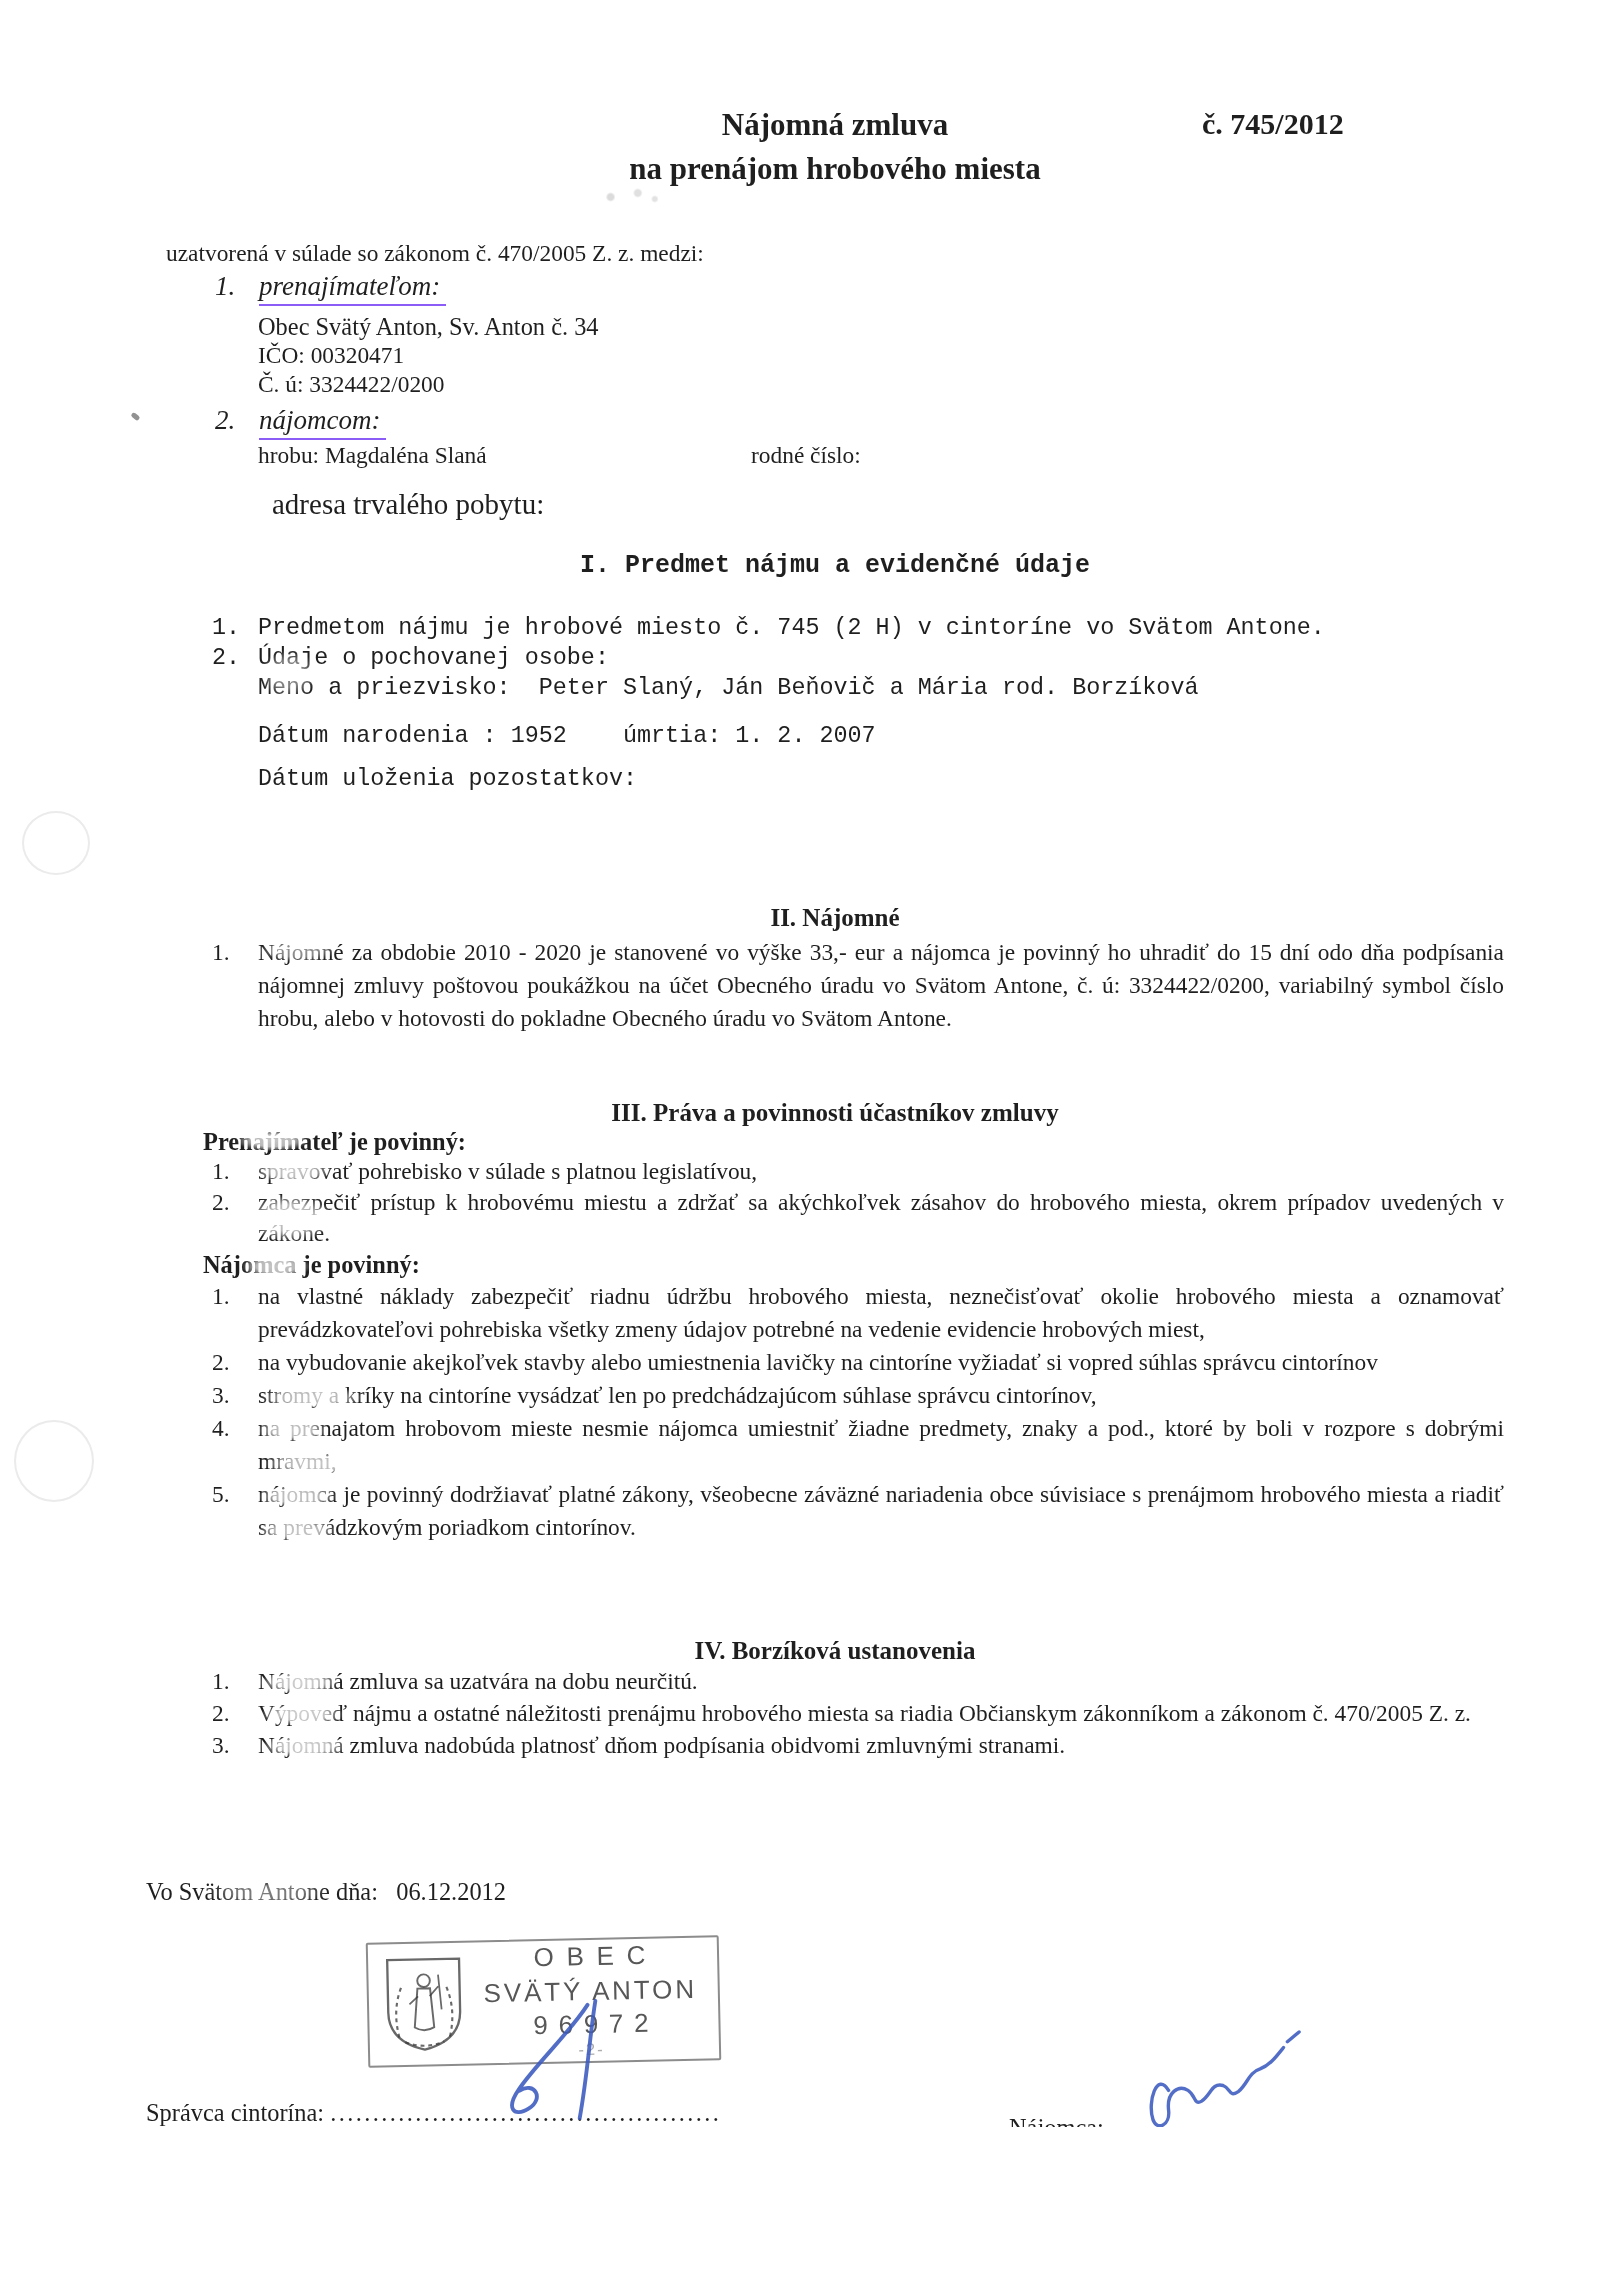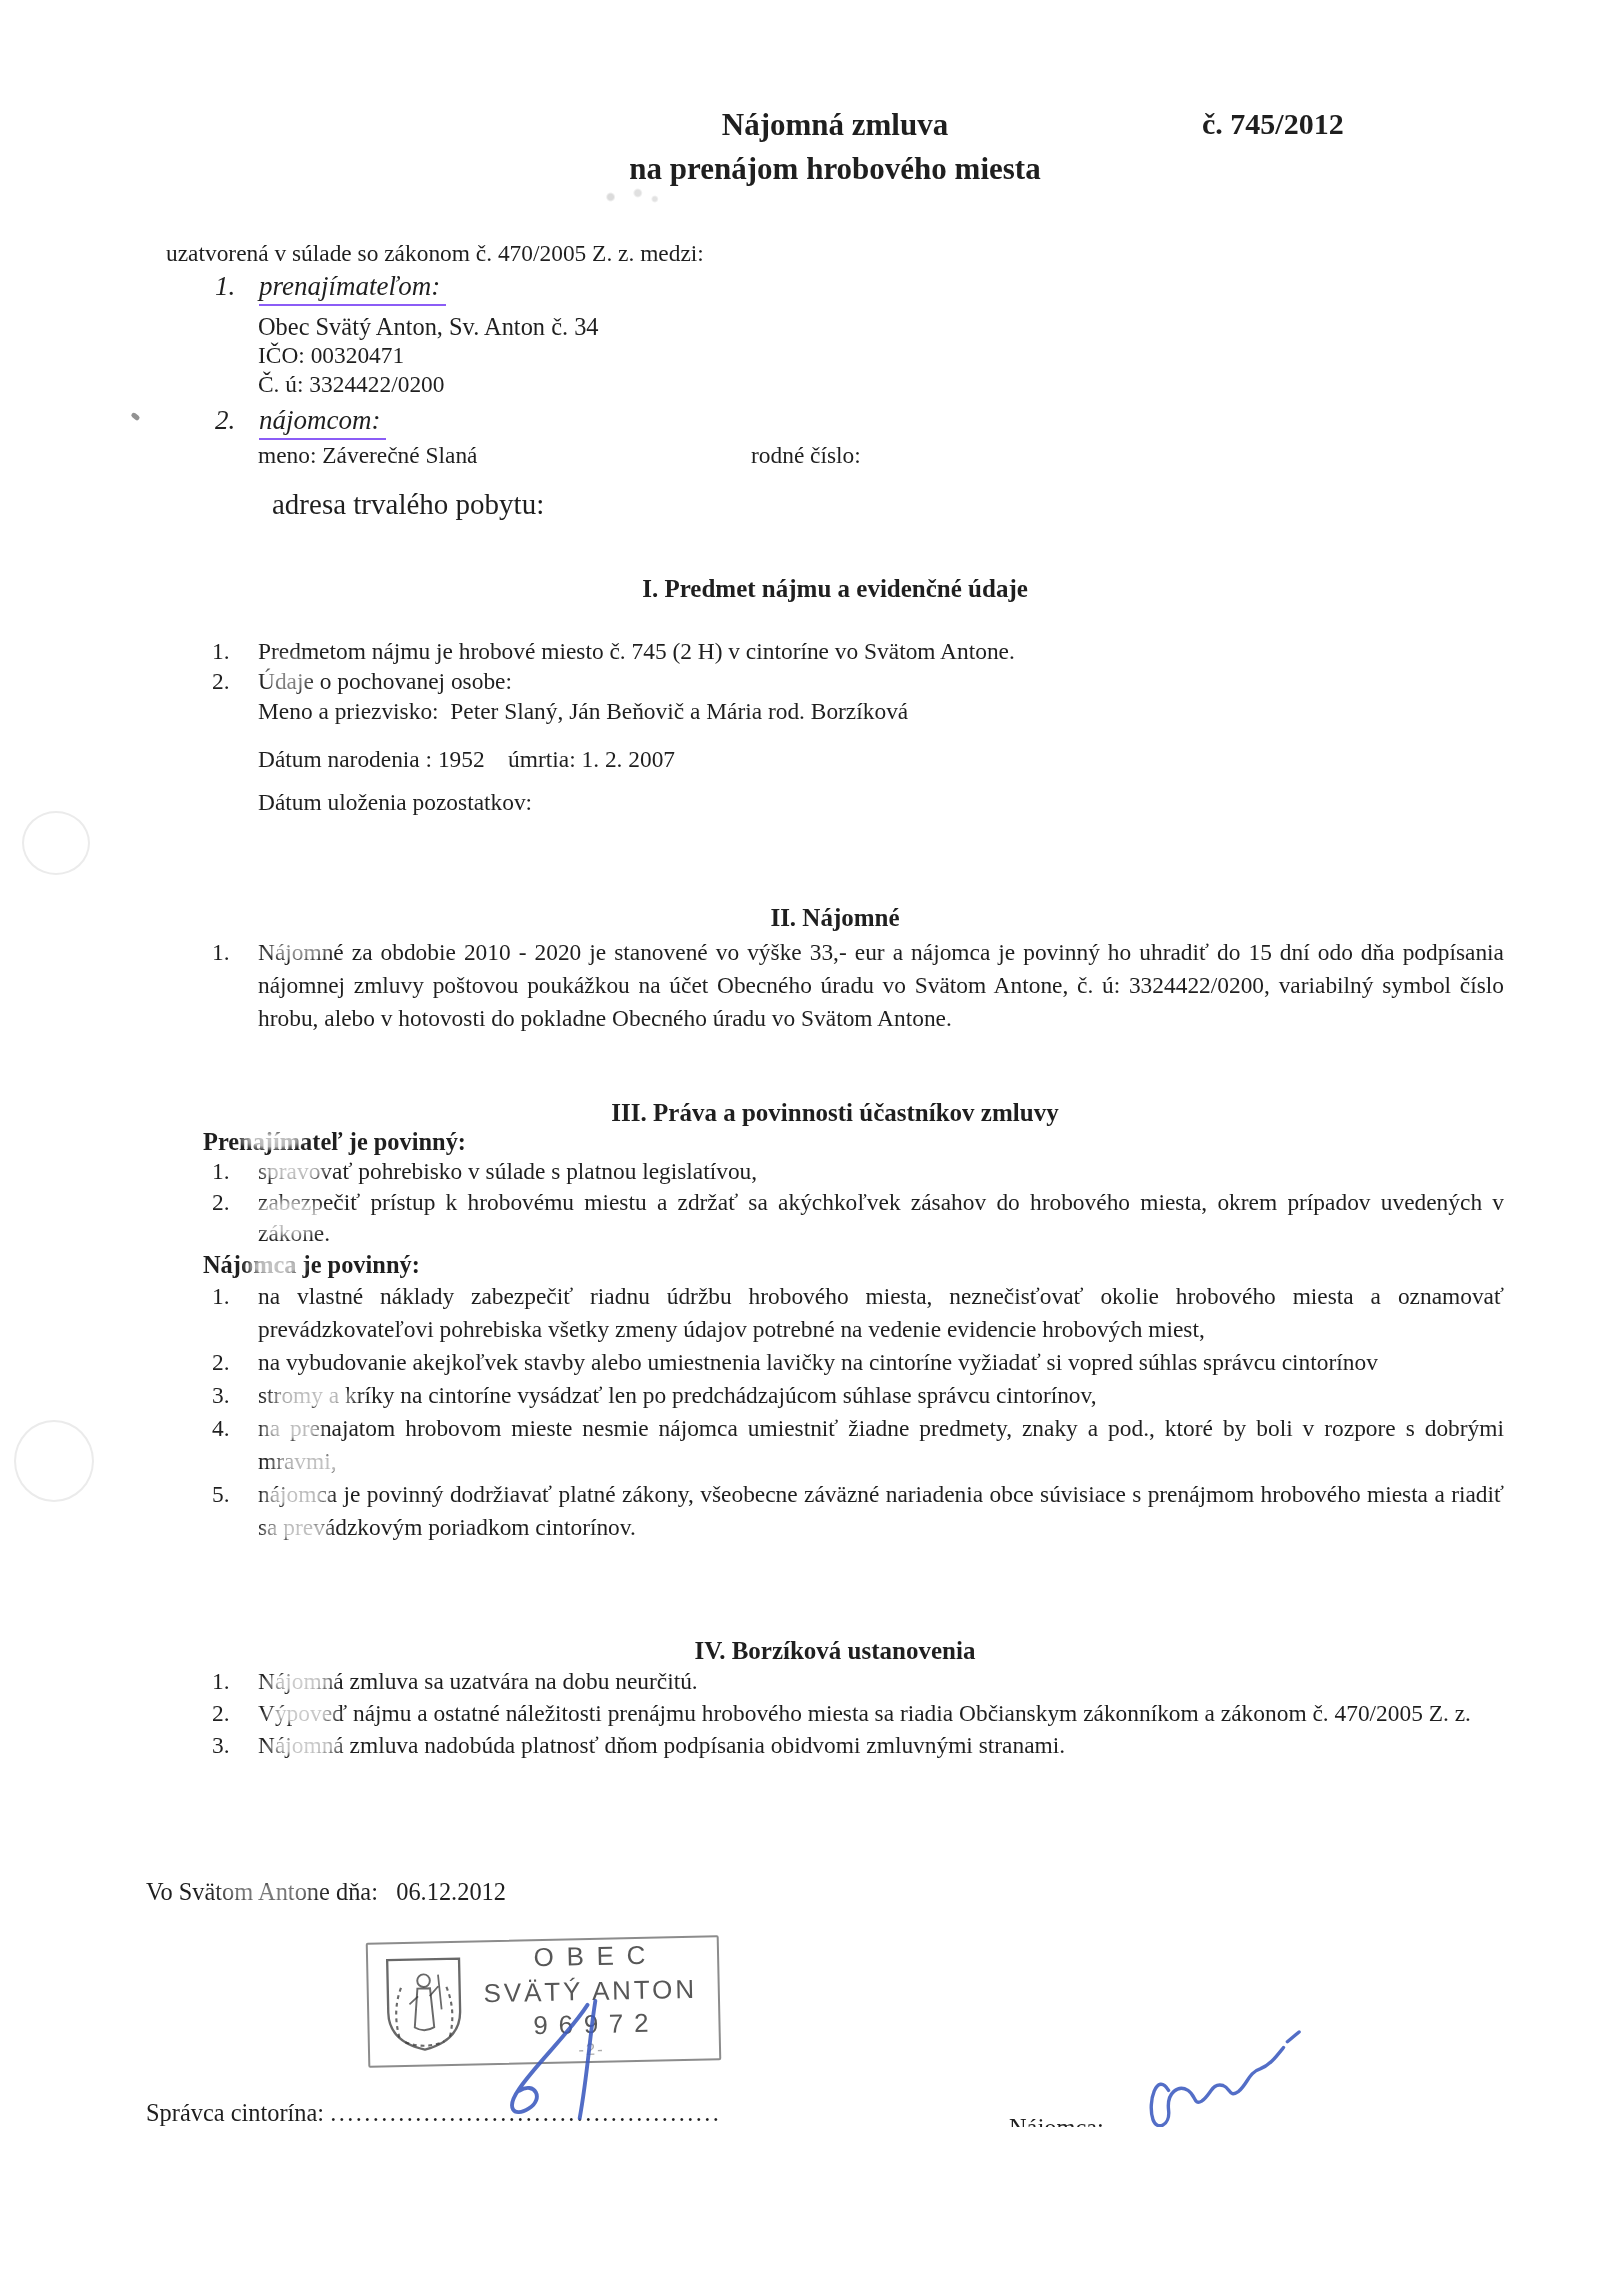--- a/index.html
+++ b/index.html
@@ -106,26 +106,26 @@
     <div class="b first">Obec Svätý Anton, Sv. Anton č. 34</div>
     <div>IČO: 00320471</div>
     <div>Č. ú: 3324422/0200</div>
   </div>
 
   <div class="abs prow" style="left:215px;top:405px;">
     <span class="pn">2.</span>
     <span class="plabel">nájomcom:</span>
   </div>
   <div class="abs meno-row">
-    <span>meno: Záverečné Slaná</span>
+    <span>hrobu: Magdaléna Slaná</span>
     <span class="rodne">rodné číslo:</span>
   </div>
   <div class="abs adresa">adresa trvalého pobytu:</div>
 
-  <div class="abs section" id="s1" style="top:574px;">
+  <div class="abs section" id="s1" style="top:551px;font-family:Liberation Mono, monospace;">
     <div class="sec-h">I. Predmet nájmu a evidenčné údaje</div>
     <div class="list lh31">
       <div class="li">
         <span class="n">1.</span>
         <span class="t">Predmetom nájmu je hrobové miesto č. 745 (2 H) v cintoríne vo Svätom Antone.</span>
       </div>
       <div class="li">
         <span class="n">2.</span>
         <span class="t">Údaje o pochovanej osobe:</span>
       </div>

